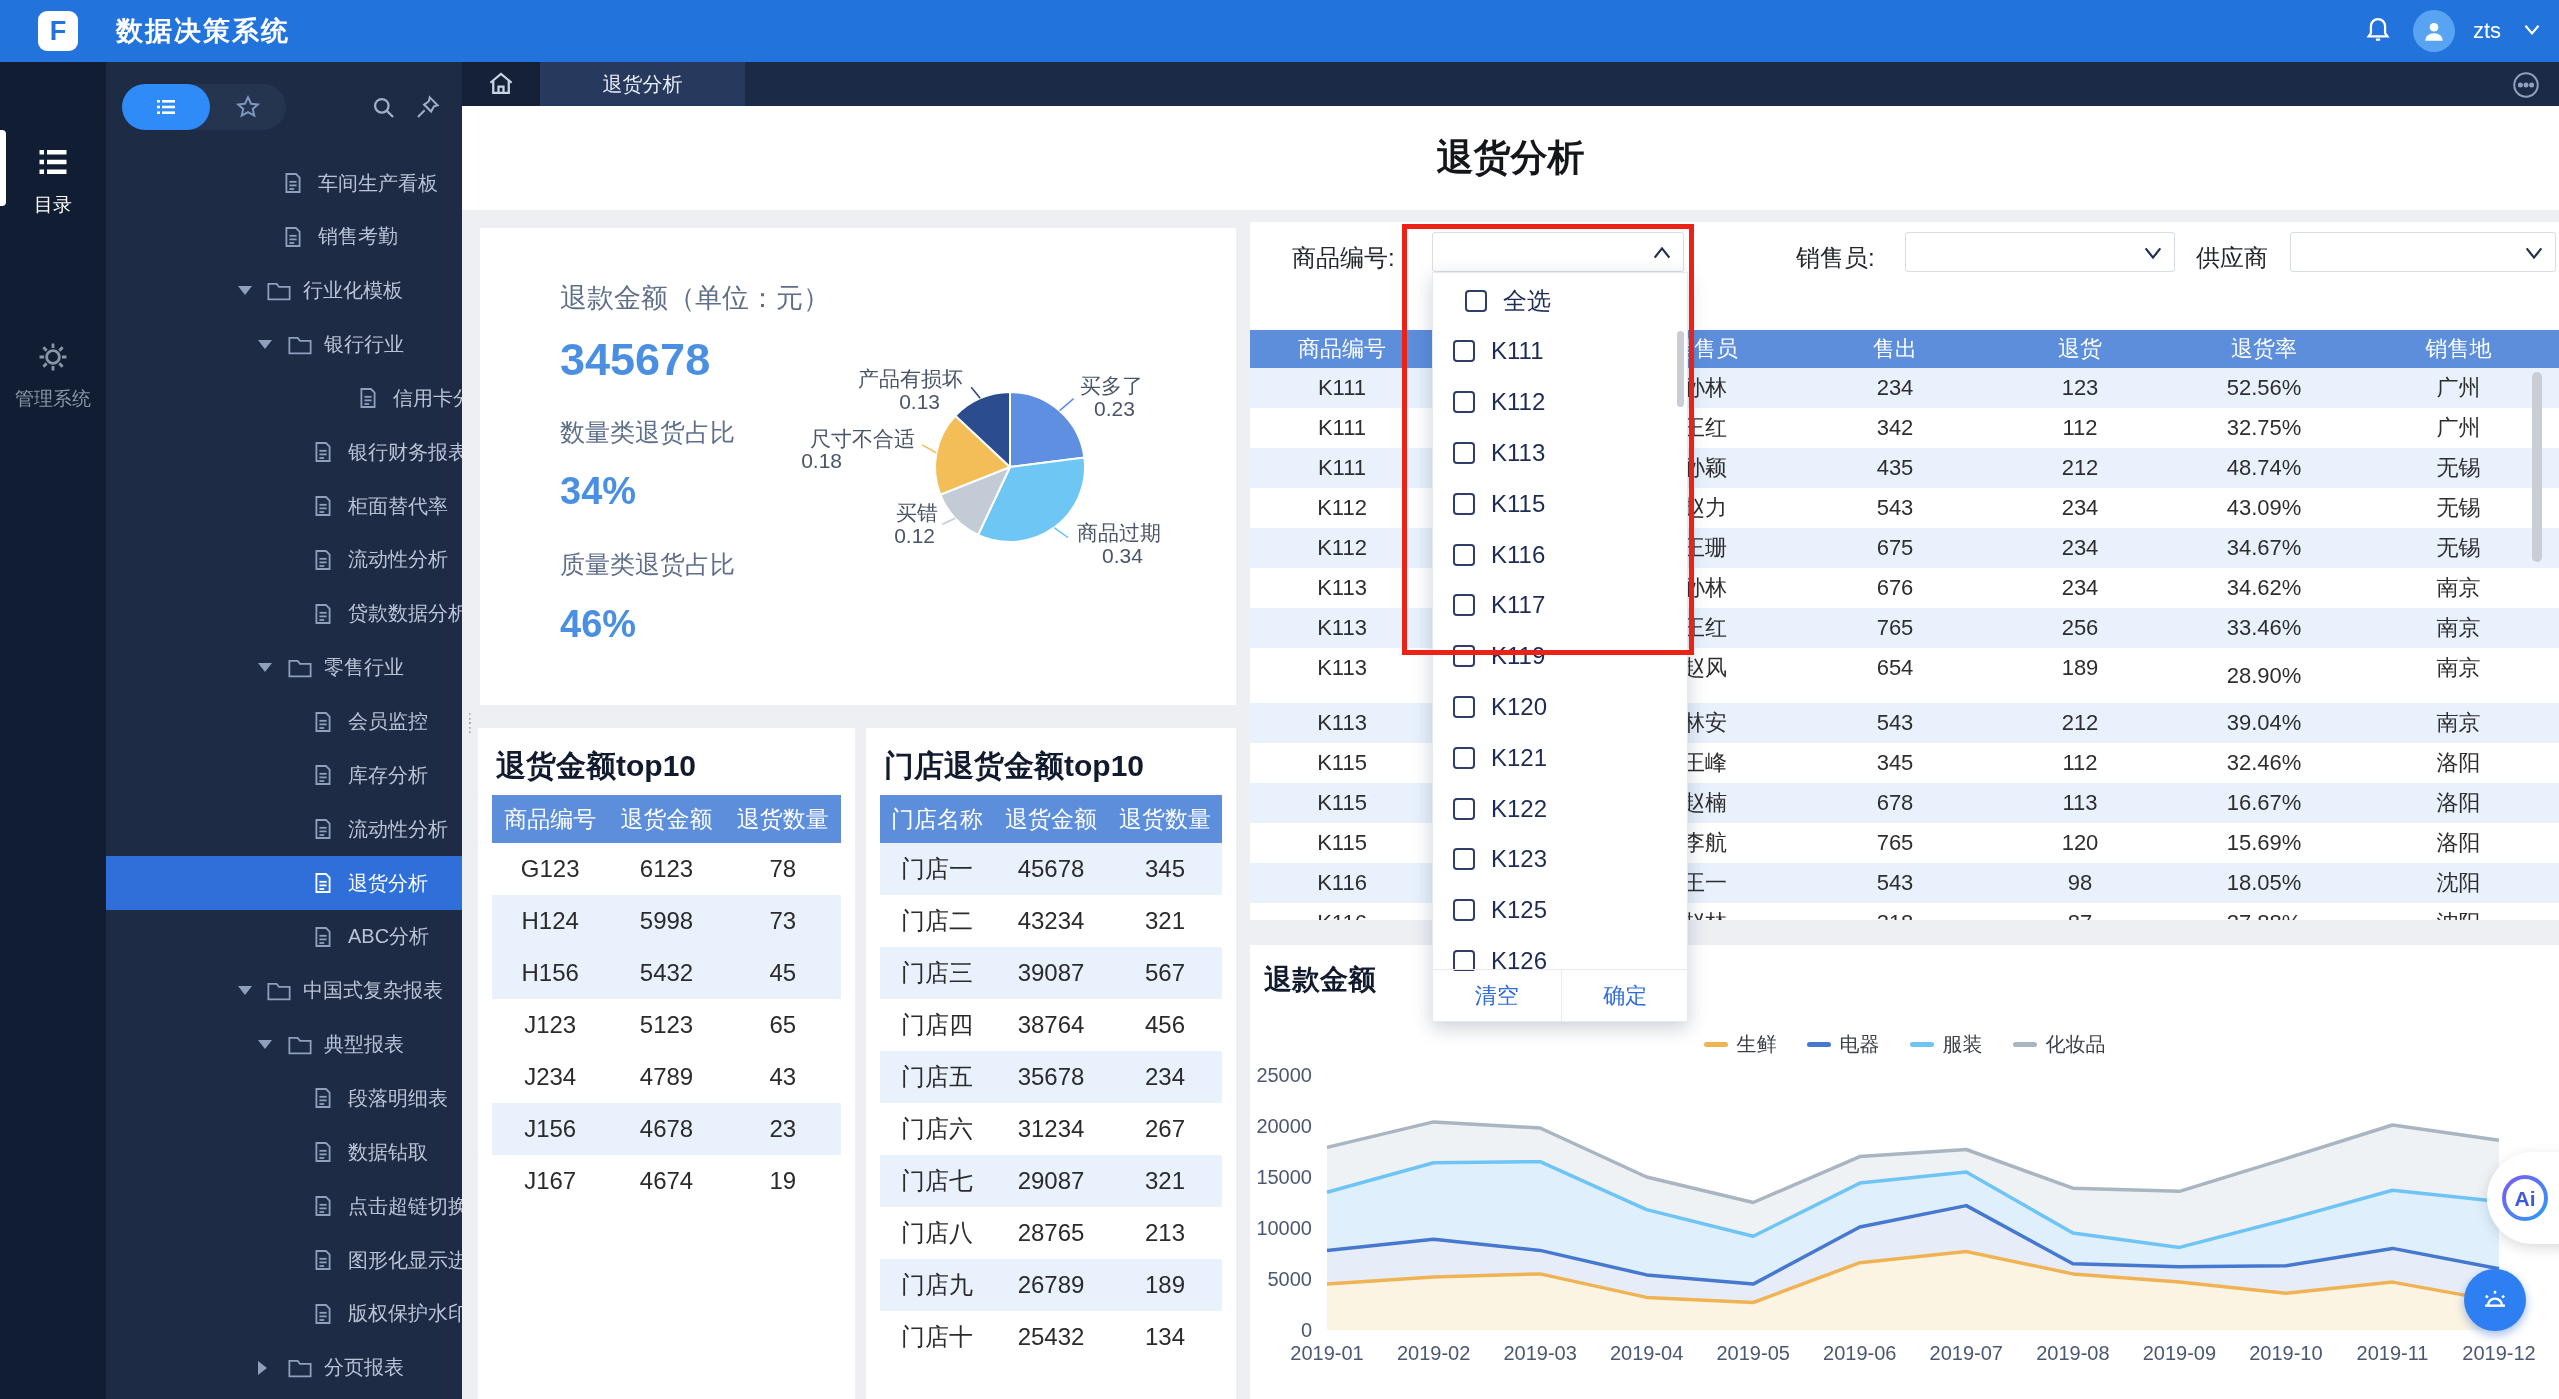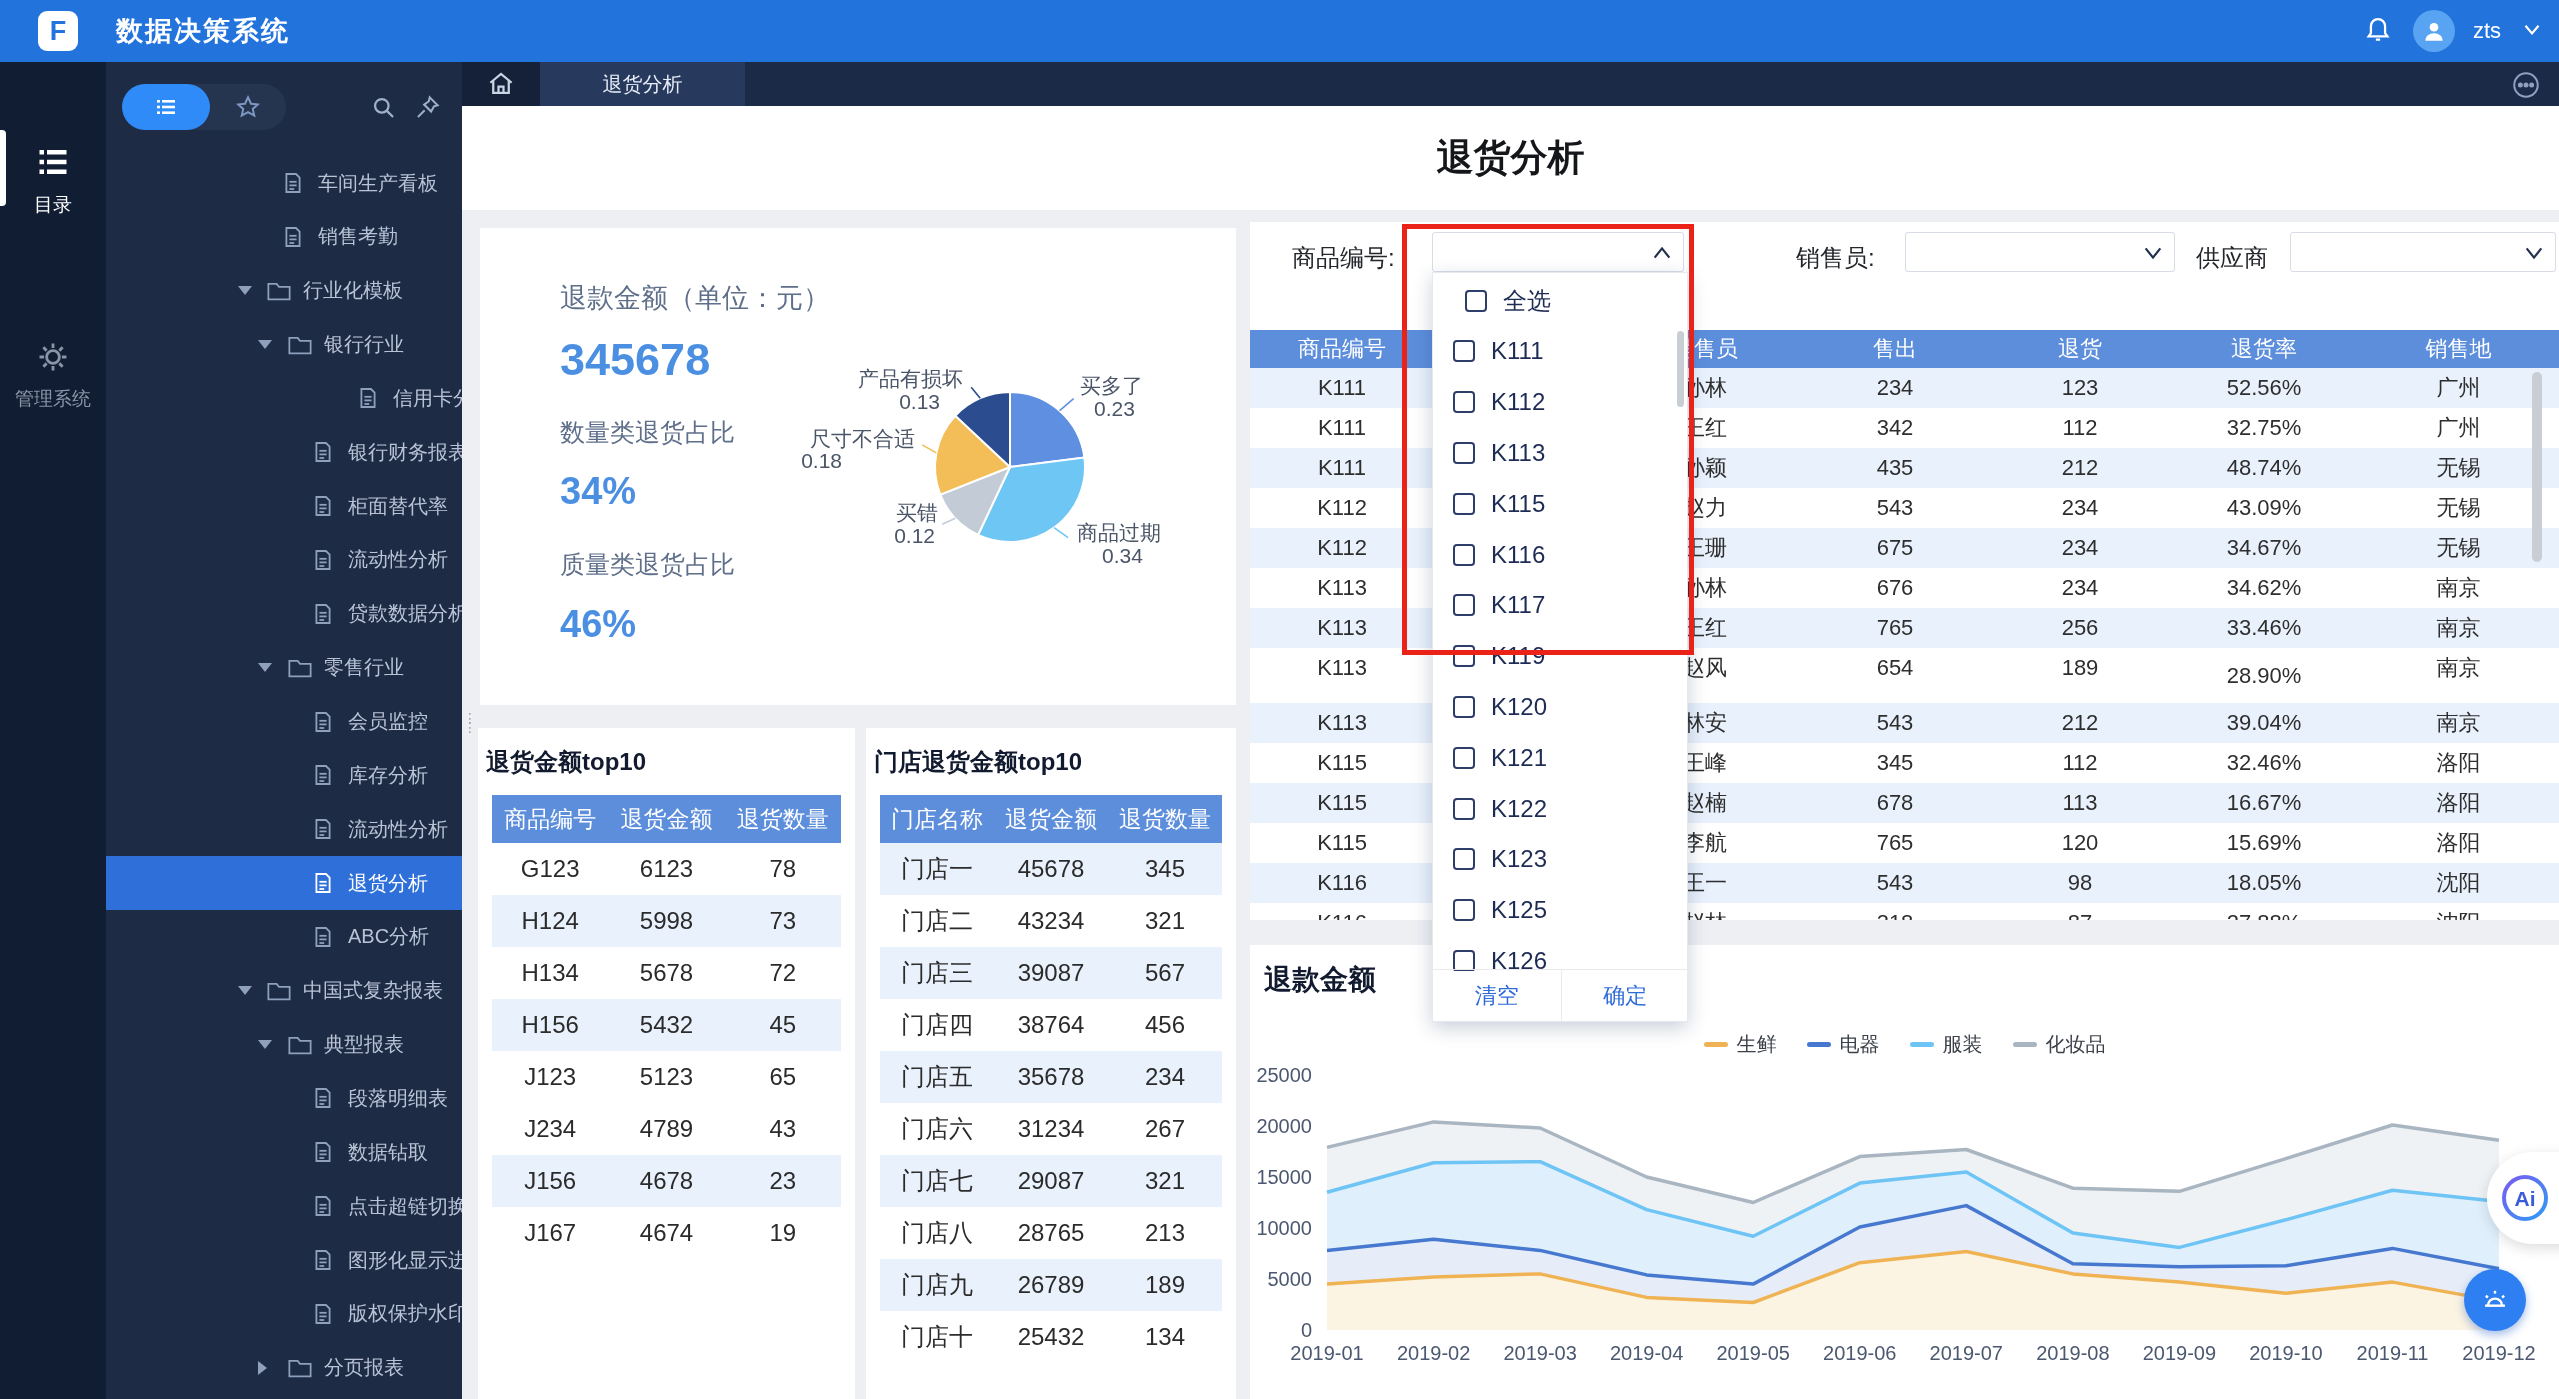--- a/index.html
+++ b/index.html
@@ -64,21 +64,21 @@
   .gt-row.alt { background:#E8F1FC; }
   .gt-cell { display:flex; align-items:center; justify-content:center; overflow:hidden; }
 
   .chart-panel { left:1250px; top:945px; width:1309px; height:454px; }
   .chart-title { position:absolute; left:14px; top:16px; font-size:28px; font-weight:bold; color:#111A2E; }
   .legend-row { position:absolute; left:0; top:86px; width:1309px; display:flex; justify-content:center; gap:30px; align-items:center; }
   .legend-item { display:flex; align-items:center; gap:9px; font-size:20px; color:#3A3F48; }
   .legend-dash { width:24px; height:5px; border-radius:3px; display:inline-block; }
 
   .top10 { top:728px; height:671px; }
-  .t10-title { position:absolute; left:8px; top:18px; font-size:24px; font-weight:bold; color:#111A2E; }
+  .t10-title { position:absolute; left:18px; top:18px; font-size:30px; font-weight:bold; color:#111A2E; }
   .t10-table { position:absolute; left:14px; top:67px; right:14px; }
   .t10-header { display:flex; background:#5C8EDC; color:#fff; font-size:23px; }
   .t10-row { display:flex; font-size:24px; color:#2B2B2B; background:#fff; }
   .t10-row.alt { background:#E8F1FC; }
   .t10-cell { flex:1; height:52px; display:flex; align-items:center; justify-content:center; }
   .t10-header .t10-cell { height:48px; }
 
   
   .dropdown { position:absolute; left:1432px; top:272px; width:256px; height:750px; background:#fff; z-index:30; box-shadow:0 6px 18px rgba(20,40,80,.22); border:1px solid #E7E9EE; }
   .dd-list { position:absolute; left:0; top:0; width:256px; height:698px; overflow:hidden; }
@@ -606,25 +606,20 @@
         </div>
         <div class="t10-row">
           <div class="t10-cell">G123</div>
           <div class="t10-cell">6123</div>
           <div class="t10-cell">78</div>
         </div>
         <div class="t10-row alt">
           <div class="t10-cell">H124</div>
           <div class="t10-cell">5998</div>
           <div class="t10-cell">73</div>
-        </div>
-        <div class="t10-row">
-          <div class="t10-cell">H134</div>
-          <div class="t10-cell">5678</div>
-          <div class="t10-cell">72</div>
         </div>
         <div class="t10-row alt">
           <div class="t10-cell">H156</div>
           <div class="t10-cell">5432</div>
           <div class="t10-cell">45</div>
         </div>
         <div class="t10-row">
           <div class="t10-cell">J123</div>
           <div class="t10-cell">5123</div>
           <div class="t10-cell">65</div>

